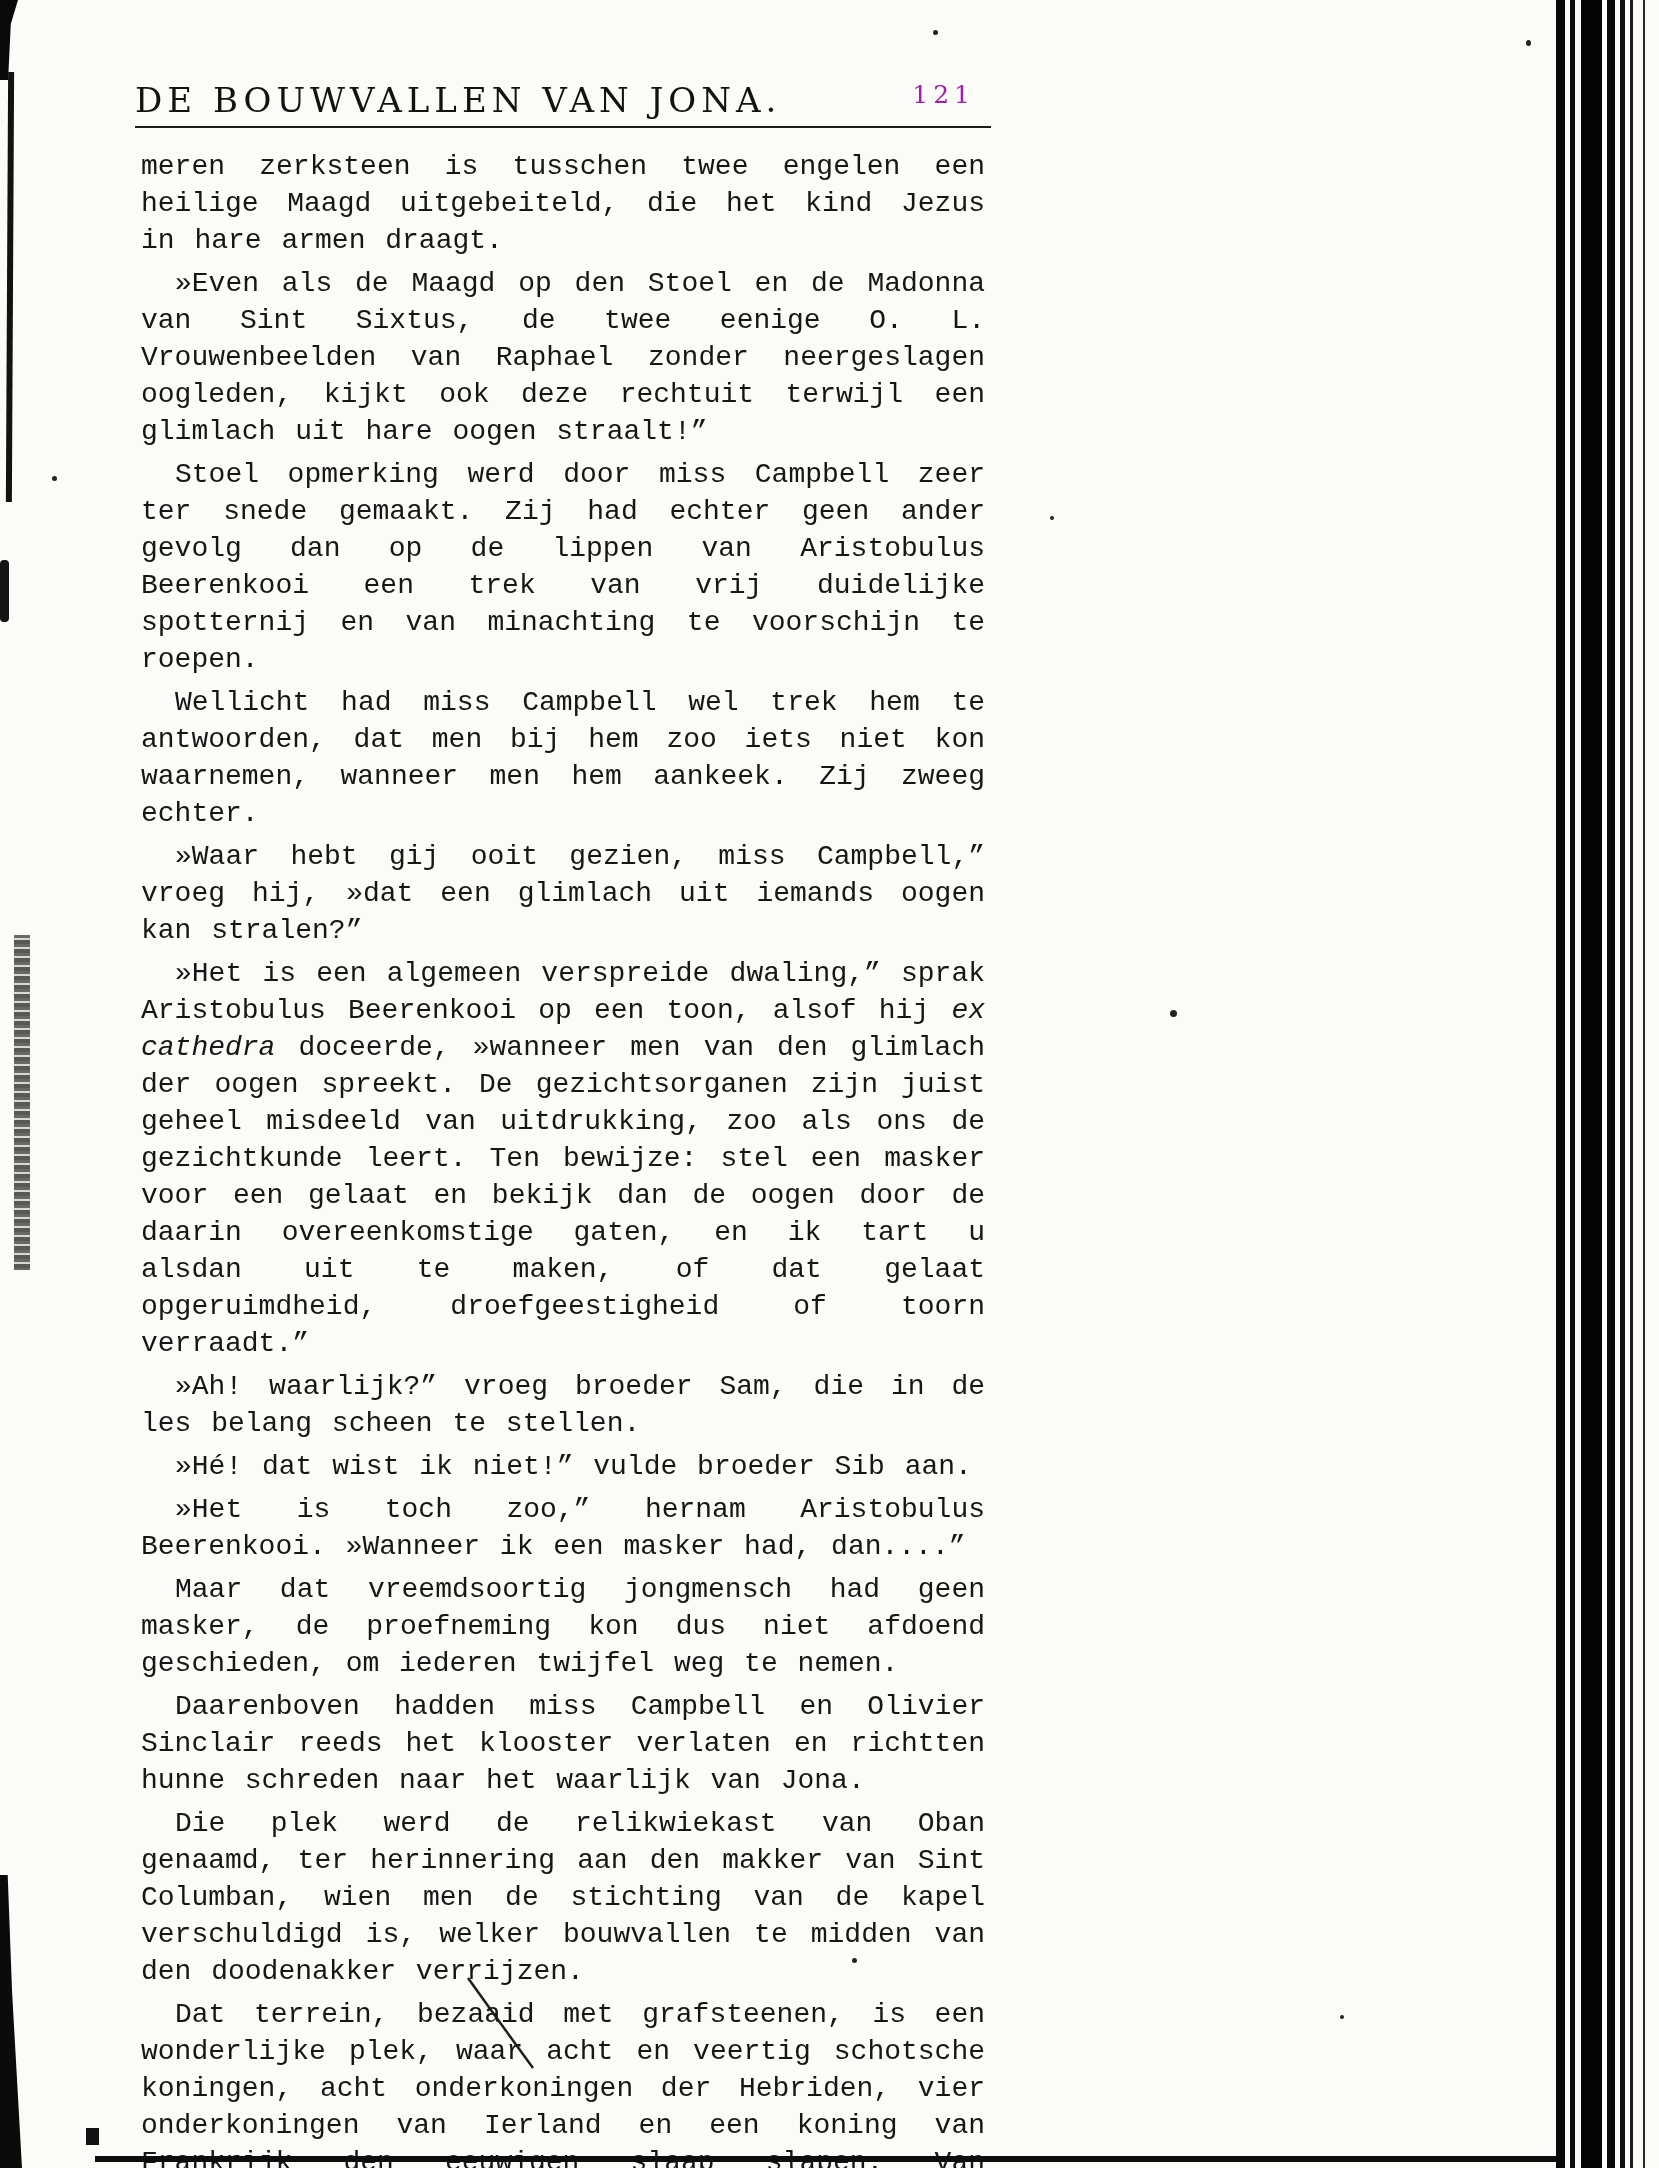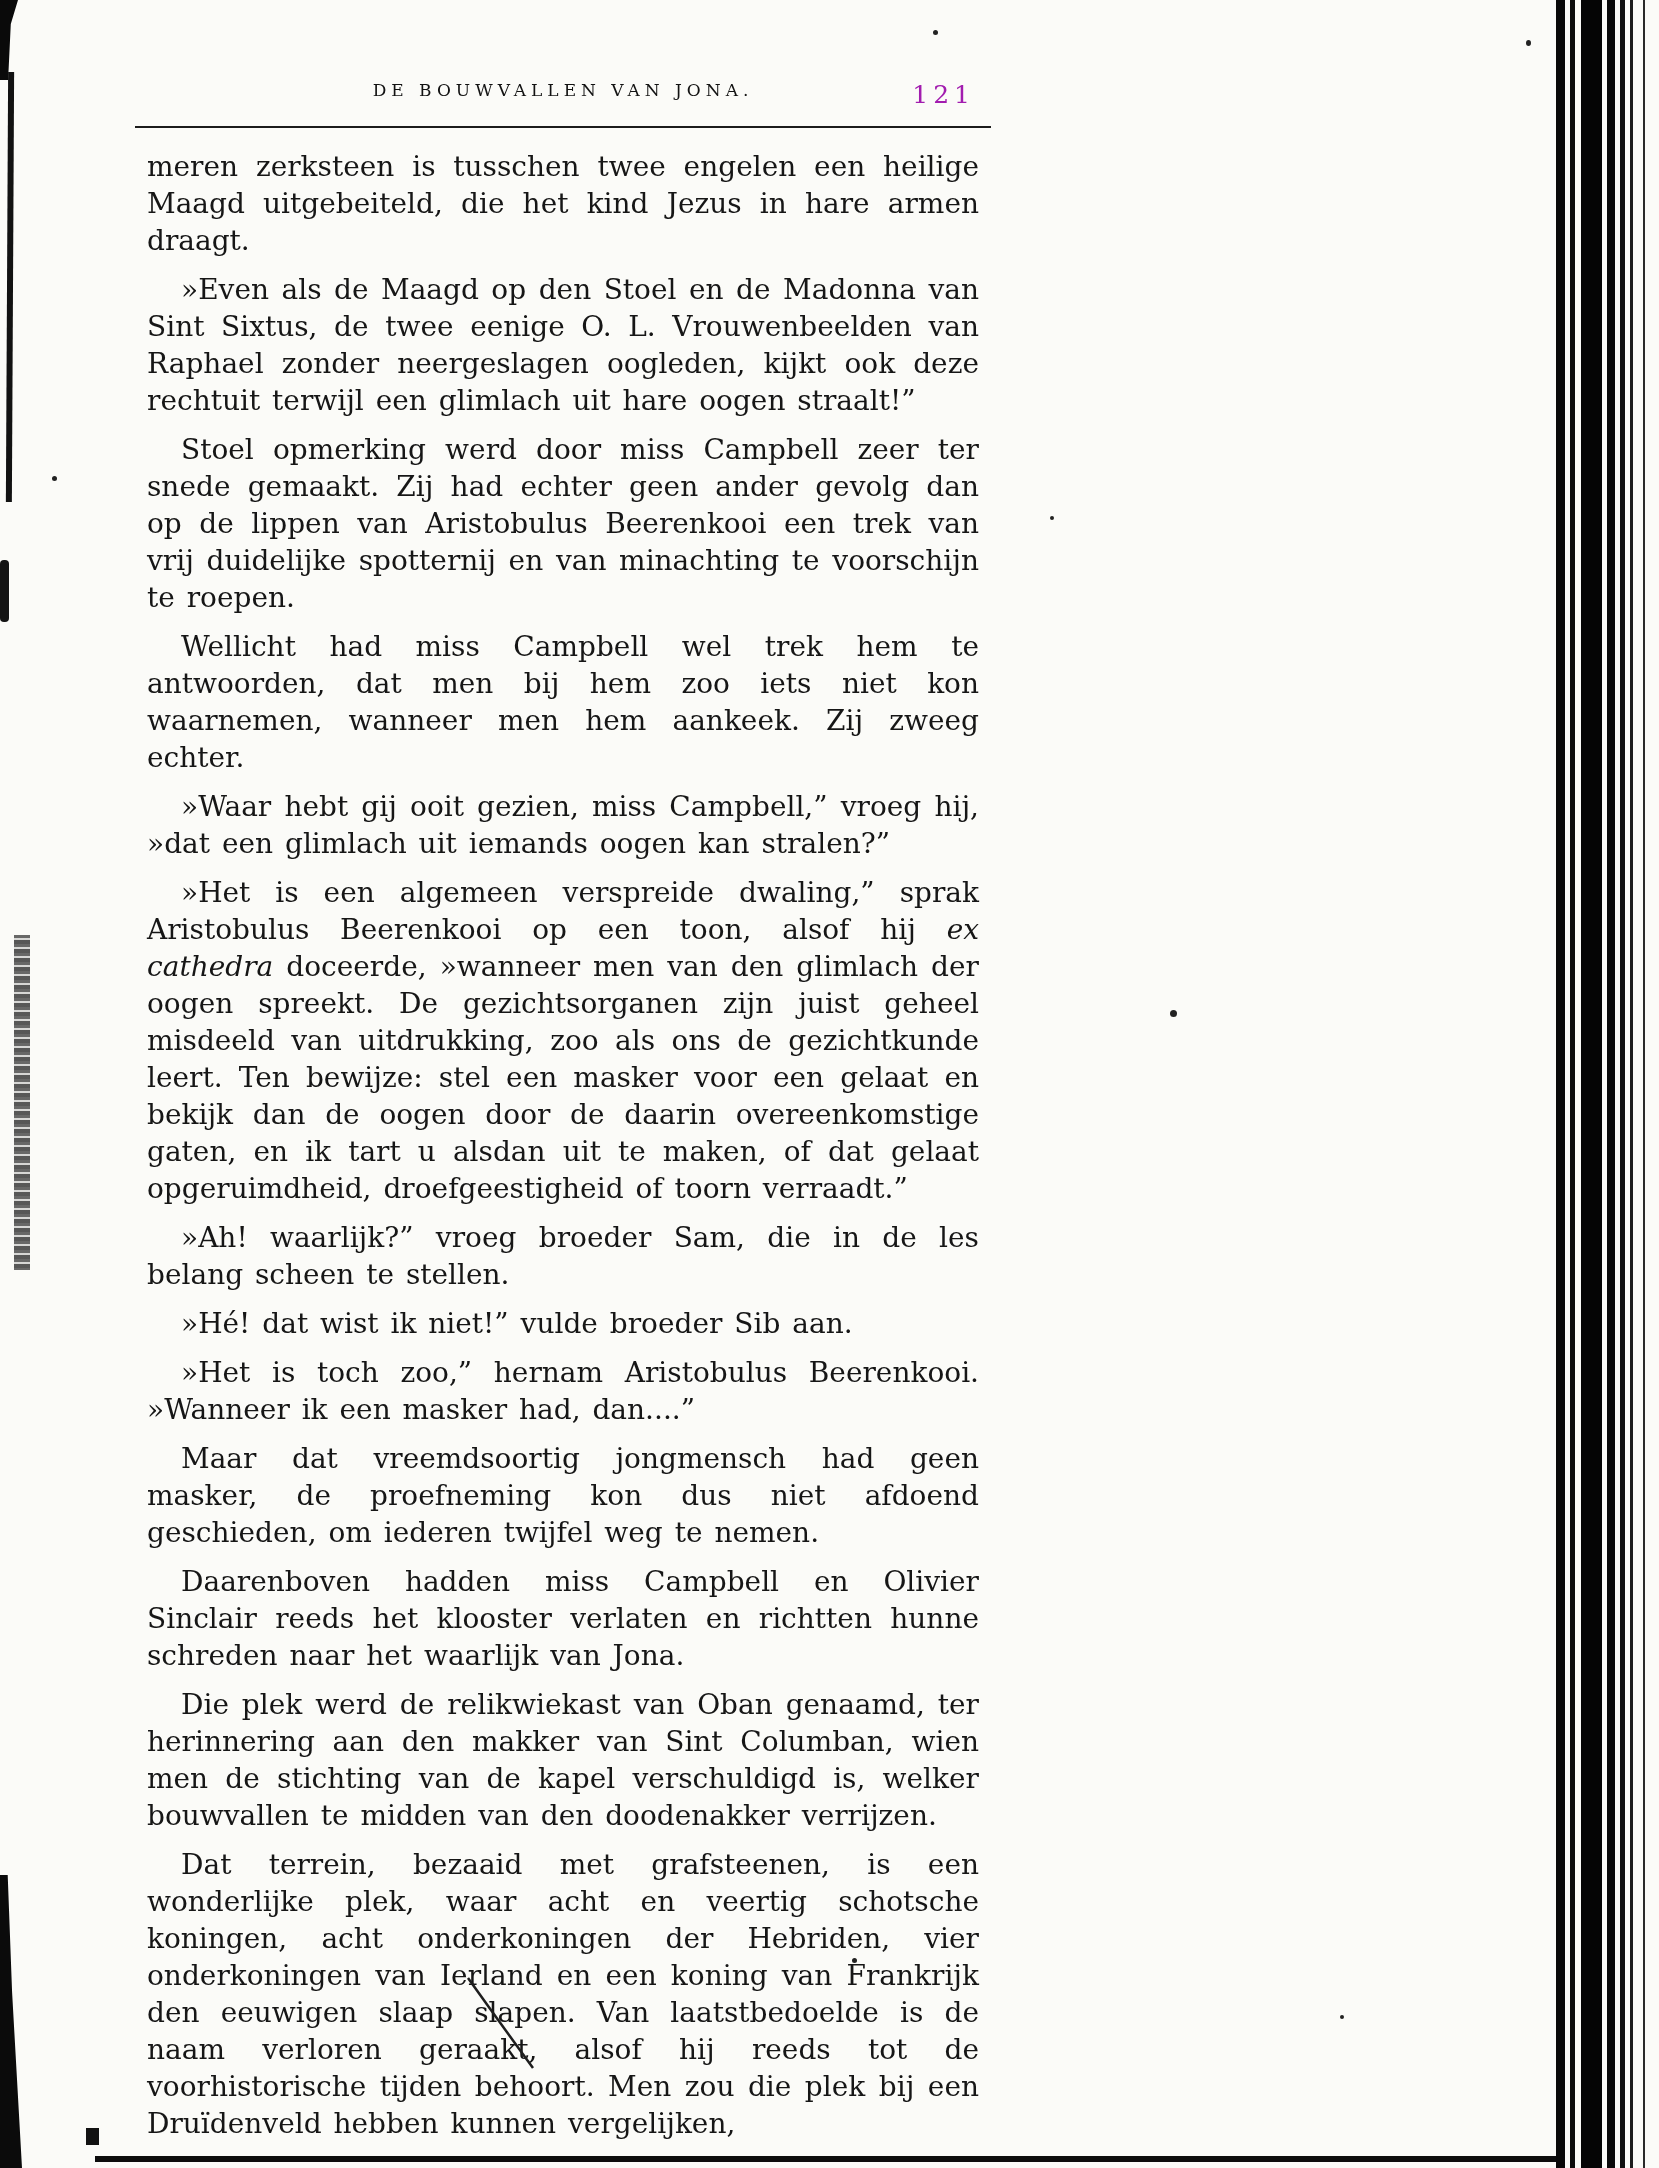--- a/index.html
+++ b/index.html
@@ -16,22 +16,21 @@
   .page { position: absolute; inset: 0; }
   .content {
     position: absolute;
     left: 135px;
     top: 80px;
     width: 856px;
   }
   .page-header { position: relative; height: 40px; }
   .title {
     display: block;
-    text-align: center;
-    font-size: 17px;
+    font-size: 34px;
     letter-spacing: 5px;
     color: #121212;
     white-space: nowrap;
   }
   .page-number {
     position: absolute;
     right: 16px;
     top: 0;
     font-size: 25px;
     letter-spacing: 5px;
@@ -44,21 +43,21 @@
     width: 100%;
   }
   .body-text {
     margin-top: 20px;
     font-size: 28px;
     line-height: 37px;
     text-align: justify;
     word-spacing: 3px;
     color: #161616;
   }
-  .body-text p { margin: 12px; text-indent: 34px; }
+  .body-text p { margin: 6px; text-indent: 34px; font-family: Liberation Mono, monospace; }
   .body-text p.no-indent { text-indent: 0; }
   .body-text em { font-style: italic; }
 
   
   .artifact { position: absolute; pointer-events: none; }
   .a-left-blob { left: 0; top: 0; width: 18px; height: 80px; background: #0a0a0a;
     clip-path: polygon(0 0, 100% 0, 60% 30%, 45% 100%, 0 100%); }
   .a-left-line { left: 7px; top: 72px; width: 6px; height: 430px; background: #121212; transform: rotate(0.3deg); }
   .a-left-speck { left: 0; top: 560px; width: 9px; height: 62px; background: #141414; border-radius: 4px; }
   .a-left-gray { left: 14px; top: 935px; width: 16px; height: 335px; opacity: .85;

